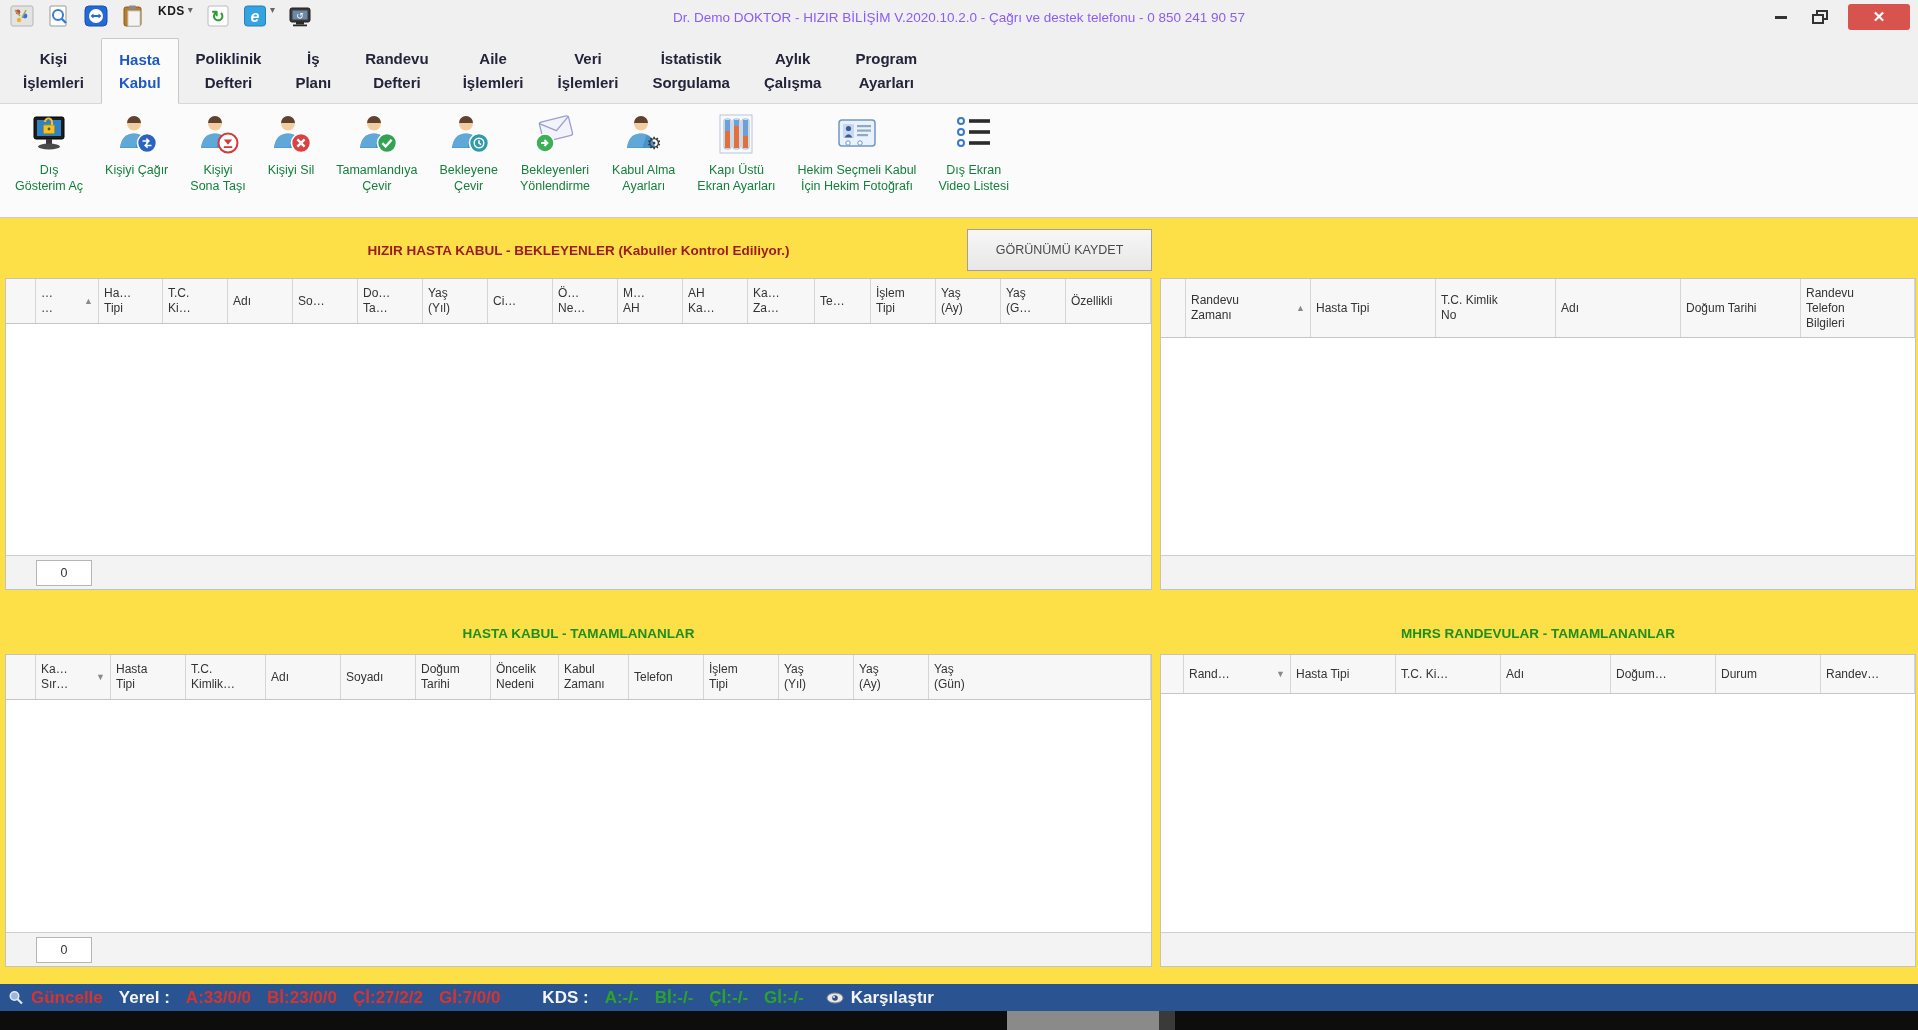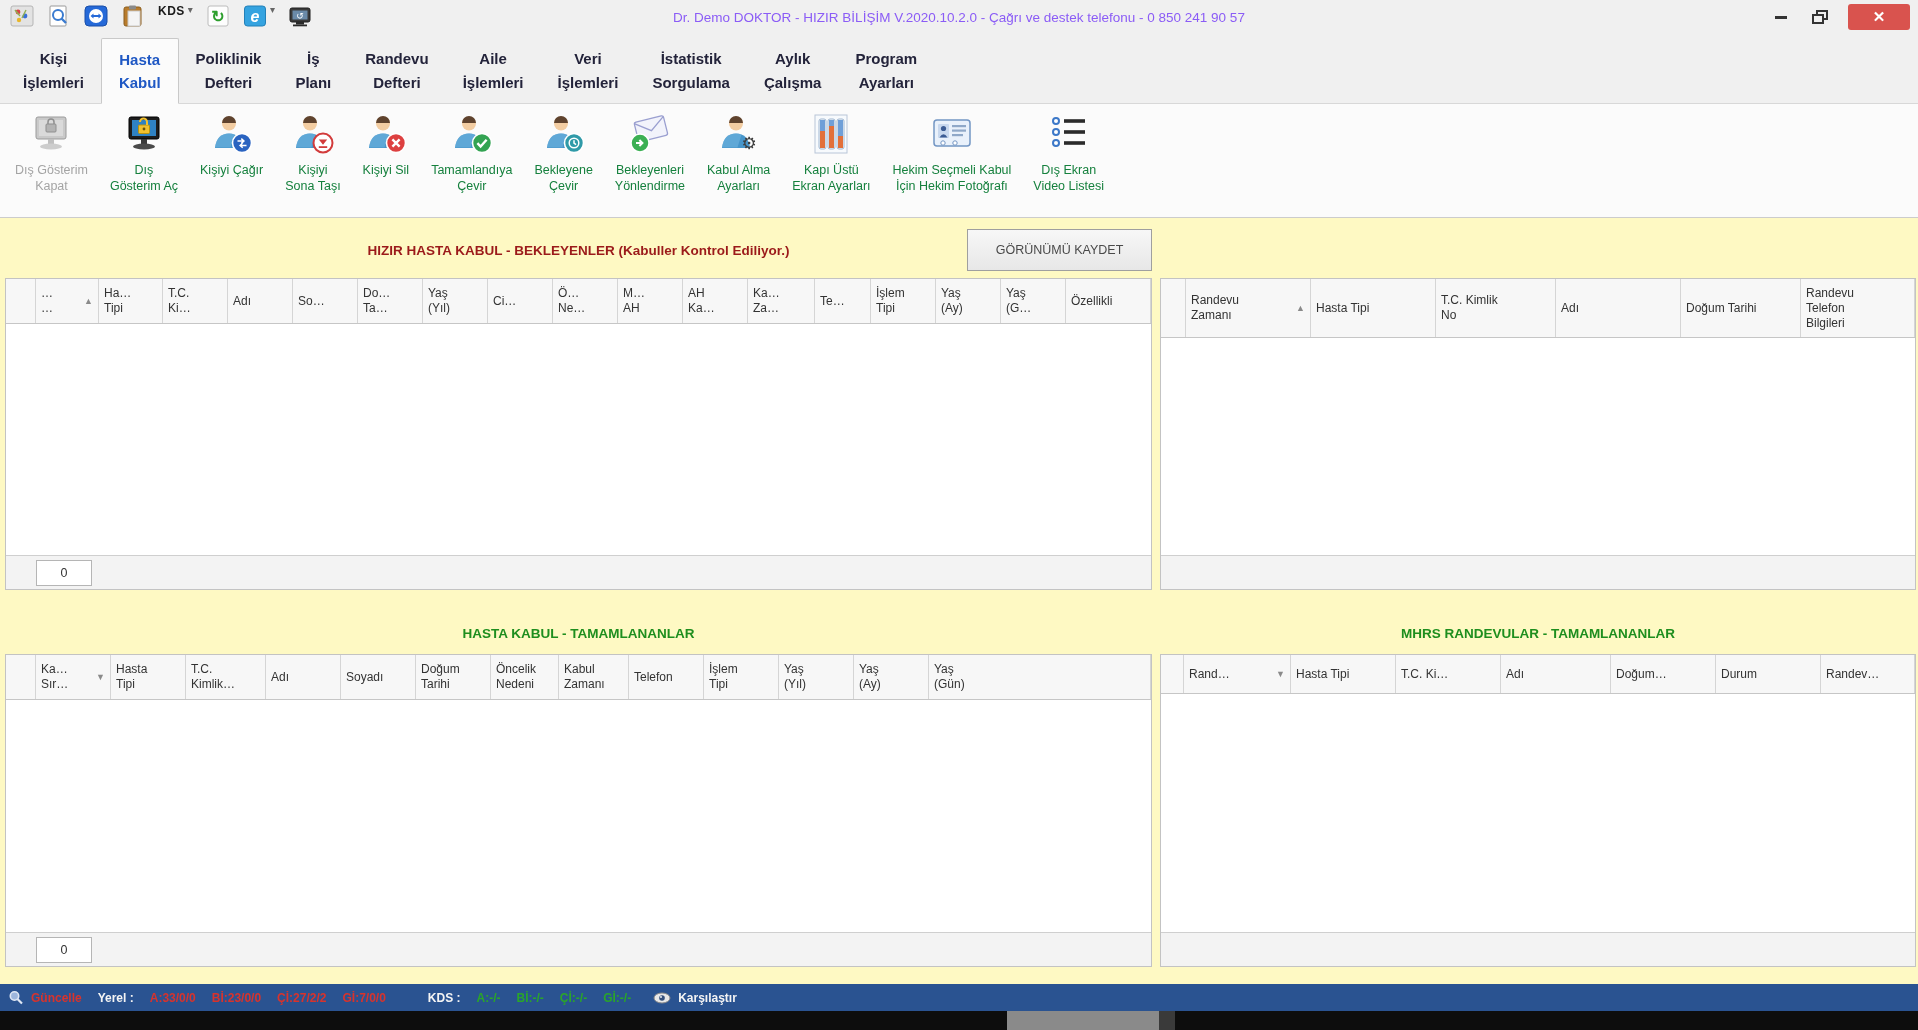--- a/index.html
+++ b/index.html
@@ -29,21 +29,21 @@
   .tab.active { background:#fbfbfb; border:1px solid #c9c9c9; border-bottom:1px solid #fbfbfb; margin-bottom:-1px; color:#1f58c4; border-radius:2px 2px 0 0; }
 
   
   .toolbar { height:114px; background:#fbfbfb; border-bottom:1px solid #cccccc; display:flex; align-items:flex-start; padding:5px 4px 0 4px; }
   .tbitem { display:flex; flex-direction:column; align-items:center; padding:2px 11px 0 11px; cursor:pointer; }
   .tbicon { width:46px; height:46px; display:flex; align-items:center; justify-content:center; }
   .tblbl { margin-top:5px; font-size:12.5px; color:#15803d; text-align:center; white-space:pre-line; line-height:1.3; }
   .tbitem.disabled { cursor:default; } .tbitem.disabled .tblbl { color:#a4a4a4; }
 
   
-  .main { position:relative; height:766px; background:#fef9c3; }
+  .main { position:relative; height:766px; background:#fde047; }
   .panel { position:absolute; top:4px; bottom:0; }
   .panel-left { left:5px; width:1147px; }
   .panel-right { left:1160px; width:756px; }
   .sec-row1 { position:absolute; top:0; left:0; right:0; height:56px; display:flex; align-items:center; justify-content:center; }
   .sec-row2 { position:absolute; top:394px; left:0; right:0; height:34px; display:flex; align-items:center; justify-content:center; }
   .sec-title { font-weight:bold; font-size:13.5px; }
   .sec-title.red { color:#9b1a1a; }
   .sec-title.green { color:#1e8e1e;text-align:center; }
   .btn-save { position:absolute; right:0; top:7px; width:185px; height:42px; background:linear-gradient(#f7f7f7,#e7e7e7);
               border:1px solid #9f9f9f; color:#4a4a4a; font-size:12.5px; font-family:inherit; cursor:pointer; }
@@ -55,21 +55,21 @@
   .ghl { white-space:pre-line; line-height:1.25; }
   .arrow { margin-left:auto; padding-left:4px; font-size:9px; color:#8a8a8a; }
   .h44 .gh-cell { height:44px; }
   .h58 .gh-cell { height:58px; }
   .h38 .gh-cell { height:38px; }
   .grid-body { flex:1; background:#fff; }
   .grid-foot { height:34px; background:#f3f3f3; border-top:1px solid #cfcfcf; display:flex; align-items:center; }
   .count-box { margin-left:30px; min-width:56px; height:26px; background:#fff; border:1px solid #b5b5b5; display:flex; align-items:center; justify-content:center; font-size:12.5px; color:#333; padding:0 6px; }
 
   
-  .statusbar { height:27px; background:#2a5391; display:flex; align-items:center; padding-left:8px; font-size:12px; font-weight:bold; color:#fff; }
+  .statusbar { height:27px; background:#2a5391; display:flex; align-items:center; padding-left:8px; font-size:17px; font-weight:bold; color:#fff; }
   .statusbar .seg { margin-right:16px; display:inline-flex; align-items:center; }
   .stat { margin-right:16px; }
   .stat.red, .red-txt { color:#d8332c; }
   .stat.green { color:#2aa52a; }
   .white-txt { color:#f4f4f4; }
   .kds-gap { margin-left:26px; }
   .sb-icon { margin-right:7px; display:inline-flex; }
 
   
   .taskbar { height:19px; background:#0d0d0d; position:relative; }
@@ -168,34 +168,20 @@
 İşlemleri</div>
     <div class="tab">İstatistik
 Sorgulama</div>
     <div class="tab">Aylık
 Çalışma</div>
     <div class="tab">Program
 Ayarları</div>
   </div>
 
 <div class="toolbar">
-    <div class="tbitem disabled">
-      <span class="tbicon">
-        <svg width="46" height="44" viewBox="0 0 44 44">
-          <rect x="7" y="5" width="30" height="22" rx="2" fill="#c9c9c9" stroke="#9b9b9b"></rect>
-          <rect x="10" y="8" width="24" height="16" fill="#dadada"></rect>
-          <rect x="17" y="12" width="10" height="8" rx="1" fill="#b3b3b3" stroke="#8f8f8f"></rect>
-          <path d="M19 12 v-2 a3 3 0 0 1 6 0 v2" fill="none" stroke="#8f8f8f" stroke-width="1.5"></path>
-          <rect x="19" y="27" width="6" height="5" fill="#c0c0c0"></rect>
-          <ellipse cx="22" cy="34.5" rx="11" ry="3" fill="#cdcdcd"></ellipse>
-        </svg>
-      </span>
-      <div class="tblbl">Dış Gösterim
-Kapat</div>
-    </div>
     <div class="tbitem">
       <span class="tbicon">
         <svg width="46" height="44" viewBox="0 0 44 44">
           <rect x="7" y="5" width="30" height="22" rx="2" fill="#1d1d1d" stroke="#000"></rect>
           <rect x="10" y="8" width="24" height="16" fill="#2f82c3"></rect>
           <rect x="16.5" y="13" width="11" height="8.5" rx="1" fill="#f2c12e" stroke="#b8930e"></rect>
           <path d="M25 13 v-3 a3.5 3.5 0 0 0 -7 0" fill="none" stroke="#f2c12e" stroke-width="2"></path>
           <circle cx="22" cy="17" r="1.4" fill="#6b5409"></circle>
           <rect x="19" y="27" width="6" height="5" fill="#3a3a3a"></rect>
           <ellipse cx="22" cy="34.5" rx="11" ry="3" fill="#4a4a4a"></ellipse>

